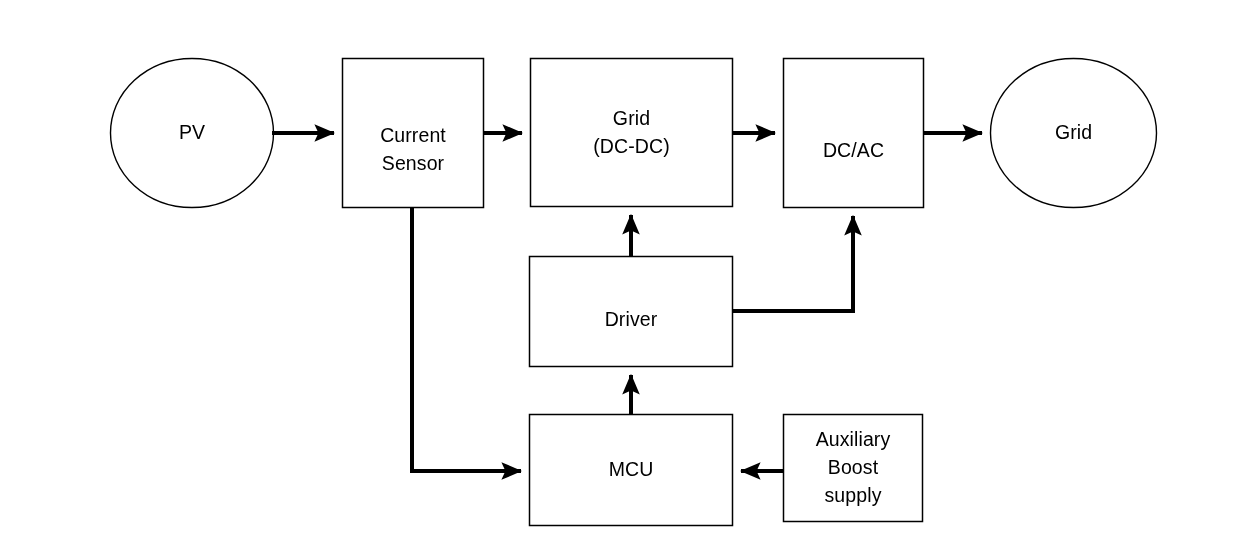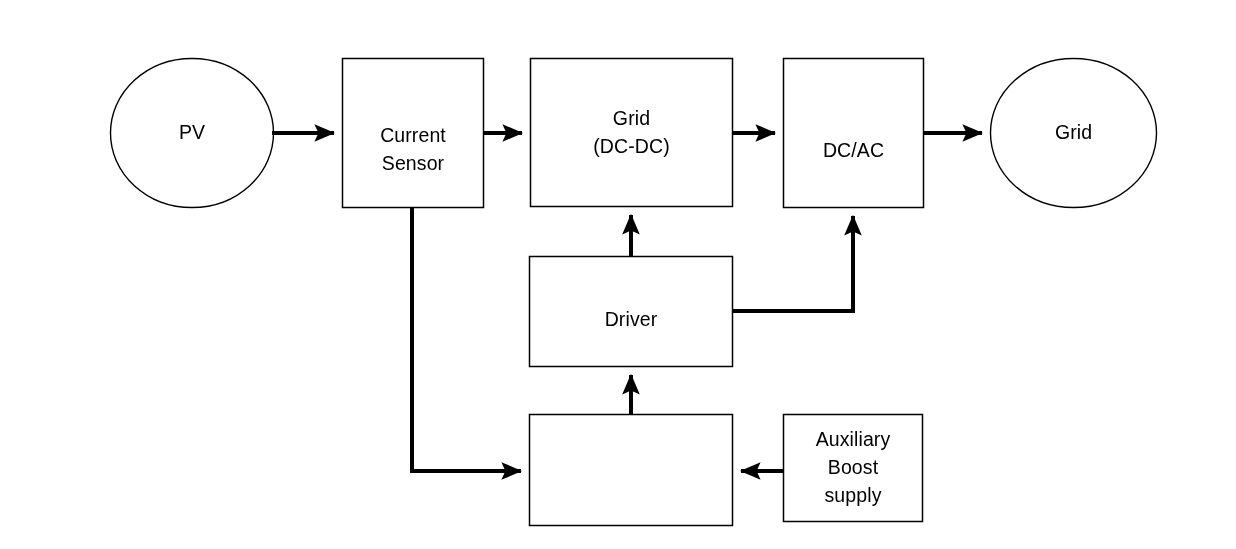--- a/index.html
+++ b/index.html
@@ -105,20 +105,21 @@
 
   <div class="node-label" style="left:530px; top:58px; width:203px; height:149px;">Grid
 (DC-DC)</div>
 
   <div class="node-label" style="left:783px; top:58px; width:141px; height:186px;">DC/AC</div>
 
   <div class="node-label" style="left:990px; top:58px; width:167px; height:150px;">Grid</div>
 
   <div class="node-label" style="left:529px; top:256px; width:204px; height:111px;margin-top:8px;">Driver</div>
 
+  <div class="node-label" style="left:529px; top:414px; width:204px; height:112px;">MCU</div>
 
   <div class="node-label" style="left:783px; top:414px; width:140px; height:108px;">Auxiliary
 Boost
 supply</div>
 
   <div class="shape-hit ellipse" style="left:110px; top:58px; width:164px; height:150px;"></div>
   <div class="shape-hit" style="left:342px; top:58px; width:142px; height:150px;"></div>
   <div class="shape-hit" style="left:530px; top:58px; width:203px; height:149px;"></div>
   <div class="shape-hit" style="left:783px; top:58px; width:141px; height:150px;"></div>
   <div class="shape-hit ellipse" style="left:990px; top:58px; width:167px; height:150px;"></div>

